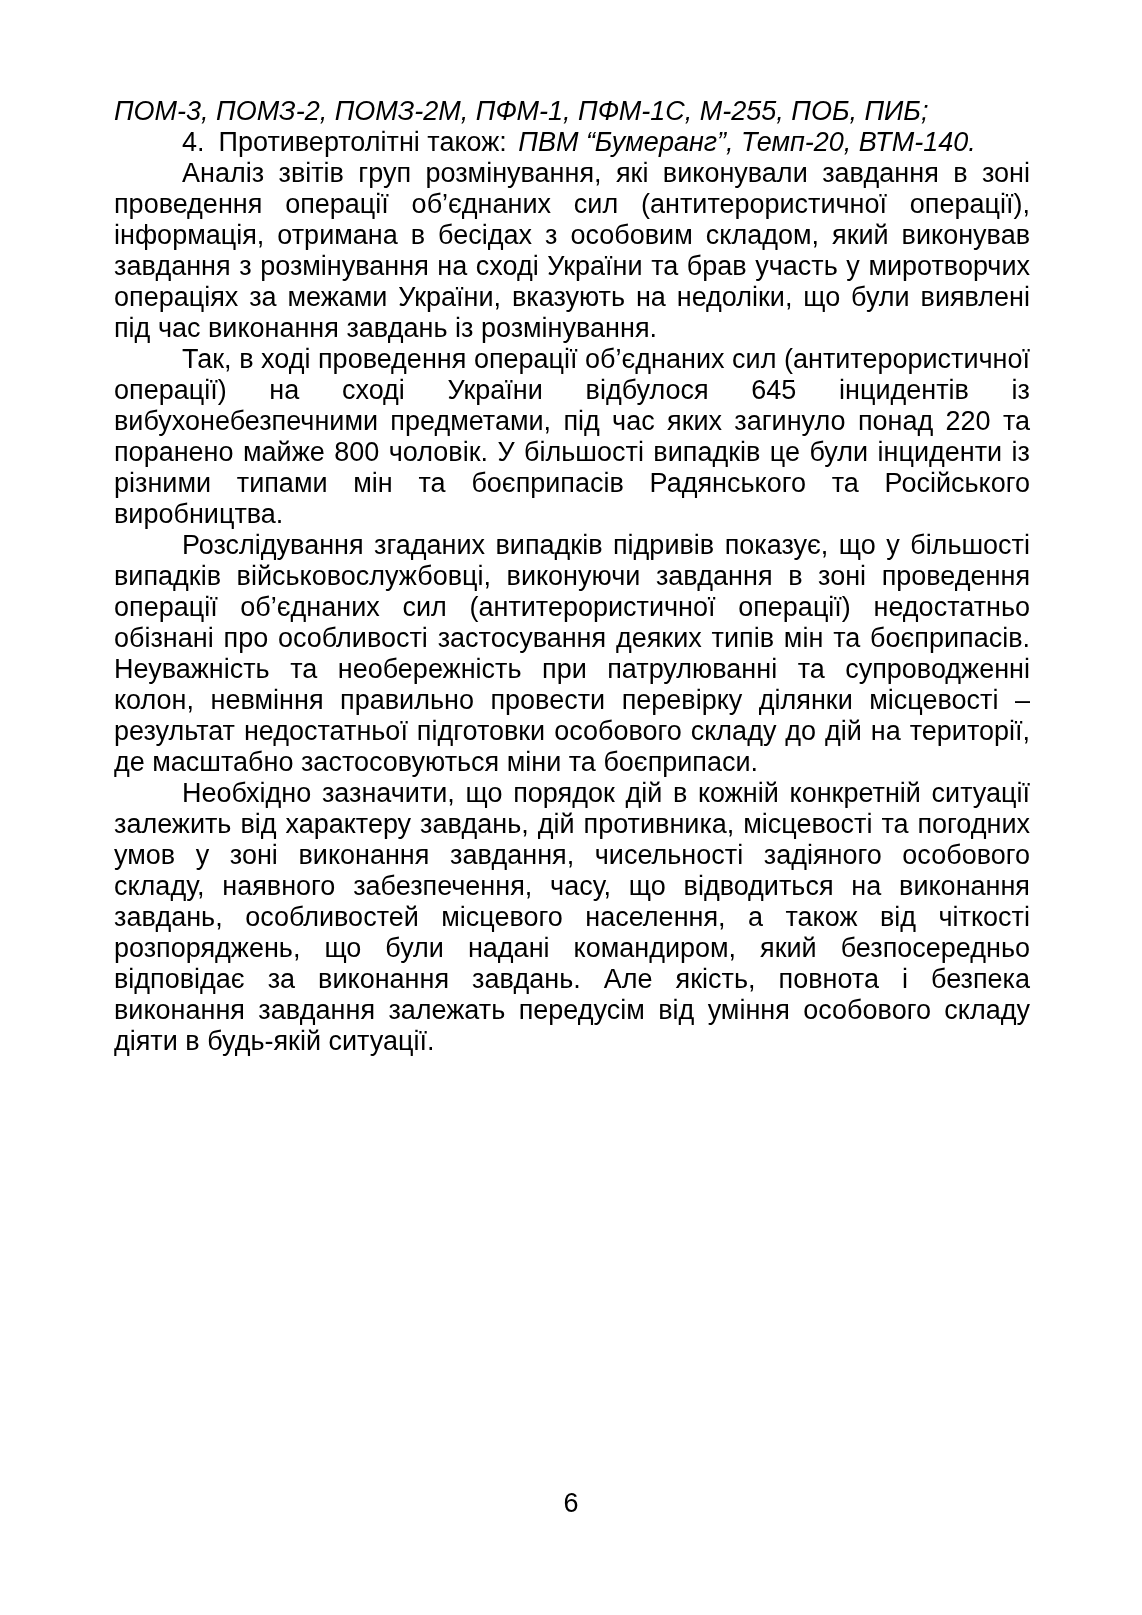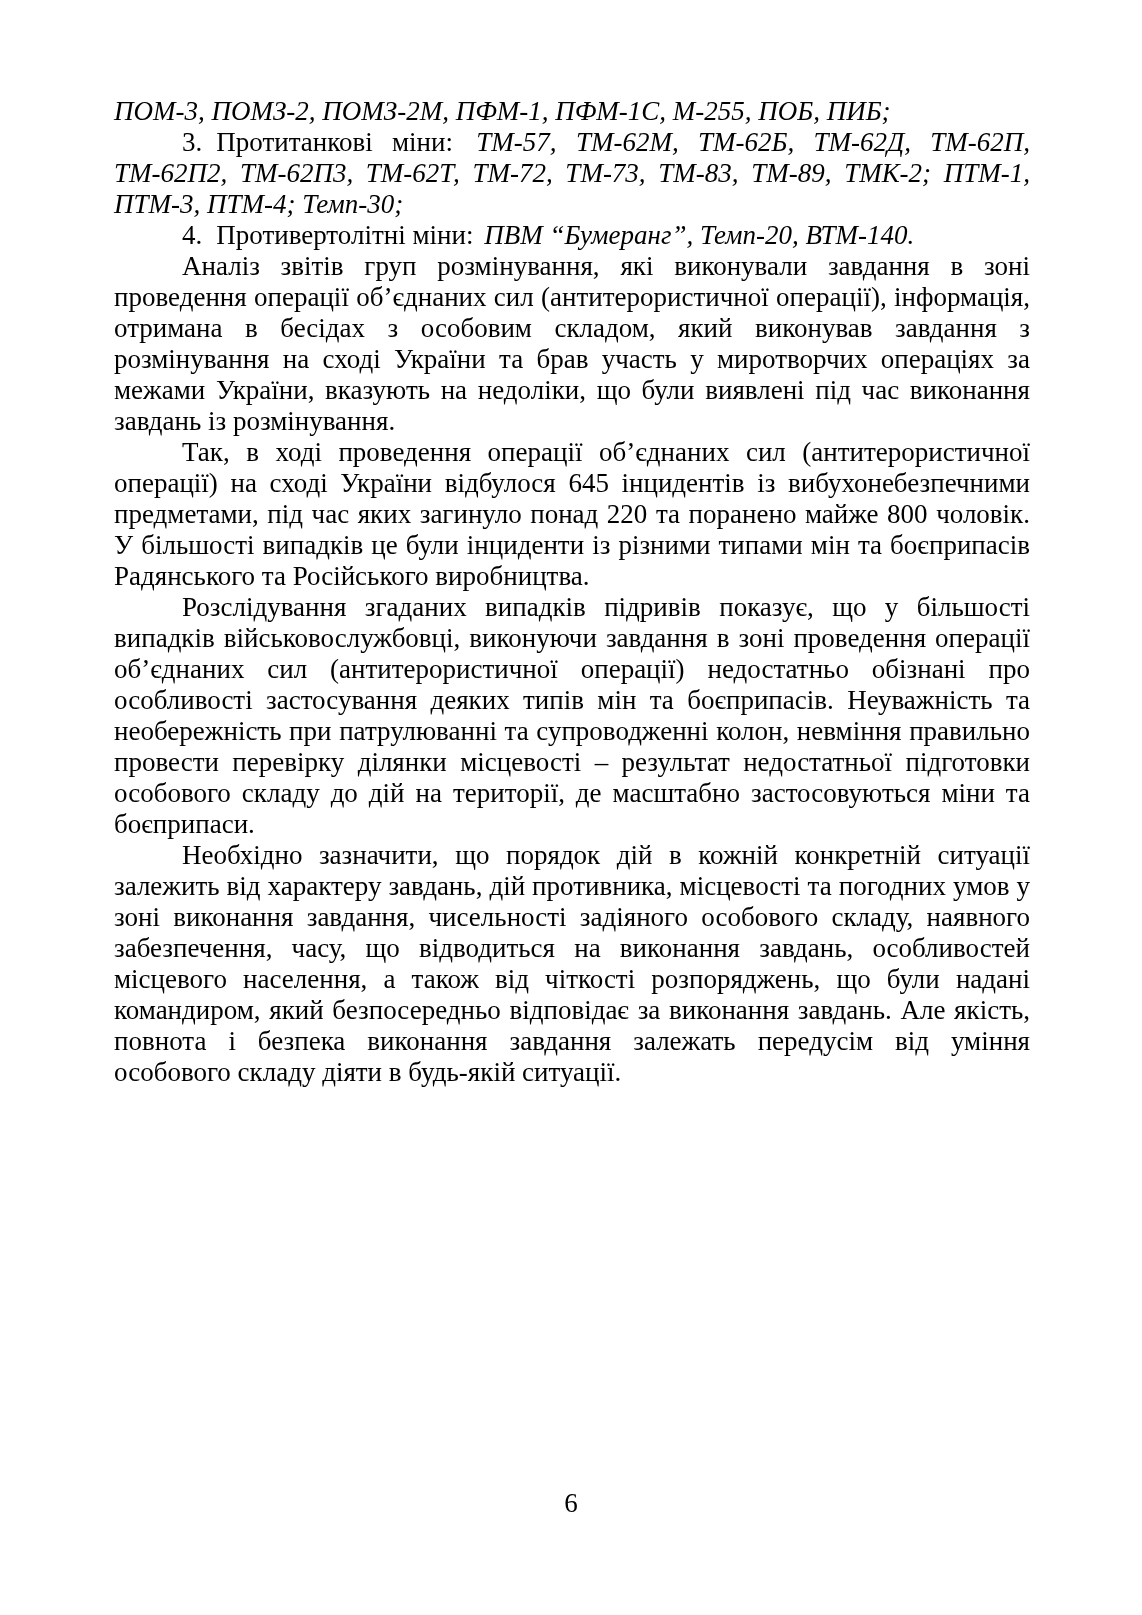--- a/index.html
+++ b/index.html
@@ -6,21 +6,21 @@
     margin: 0;
     padding: 0;
     background: #ffffff;
   }
   .page {
     position: relative;
     width: 1142px;
     height: 1615px;
     background: #ffffff;
     color: #000000;
-    font-family: Liberation Serif, serif;
+    font-family: Liberation Sans, sans-serif;
     overflow: hidden;
   }
   .content {
     position: absolute;
     top: 96px;
     left: 114px;
     width: 916px;
     font-size: 27px;
     line-height: 31px;
     text-align: justify;
@@ -56,23 +56,22 @@
 </style>
 </head>
 <body>
 
 <div class="page">
   <div class="content">
 
     <p class="no-indent italic">ПОМ-3, ПОМЗ-2, ПОМЗ-2М, ПФМ-1, ПФМ-1С, М-255, ПОБ, ПИБ;</p>
 
 
-    <p class="para"><span class="num">3.</span><span class="lead">Протитанкові міни:</span> <span class="italic">ТМ-57, ТМ-62М, ТМ-62Б, ТМ-62Д, ТМ-62П, ТМ-62П2, ТМ-62П3, ТМ-62Т, ТМ-72, ТМ-73, ТМ-83, ТМ-89, ТМК-2; ПТМ-1, ПТМ-3, ПТМ-4; Темп-30;</span></p>
 
-    <p class="para"><span class="num">4.</span><span class="lead">Противертолітні міни:</span> <span class="italic">ПВМ “Бумеранг”, Темп-20, ВТМ-140.</span></p>
+    <p class="para"><span class="num">4.</span><span class="lead">Противертолітні також:</span> <span class="italic">ПВМ “Бумеранг”, Темп-20, ВТМ-140.</span></p>
 
     <p class="para">Аналіз звітів груп розмінування, які виконували завдання в зоні проведення операції об’єднаних сил (антитерористичної операції), інформація, отримана в бесідах з особовим складом, який виконував завдання з розмінування на сході України та брав участь у миротворчих операціях за межами України, вказують на недоліки, що були виявлені під час виконання завдань із розмінування.</p>
 
     <p class="para">Так, в ході проведення операції об’єднаних сил (антитерористичної операції) на сході України відбулося 645 інцидентів із вибухонебезпечними предметами, під час яких загинуло понад 220 та поранено майже 800 чоловік. У більшості випадків це були інциденти із різними типами мін та боєприпасів Радянського та Російського виробництва.</p>
 
     <p class="para">Розслідування згаданих випадків підривів показує, що у більшості випадків військовослужбовці, виконуючи завдання в зоні проведення операції об’єднаних сил (антитерористичної операції) недостатньо обізнані про особливості застосування деяких типів мін та боєприпасів. Неуважність та необережність при патрулюванні та супроводженні колон, невміння правильно провести перевірку ділянки місцевості – результат недостатньої підготовки особового складу до дій на території, де масштабно застосовуються міни та боєприпаси.</p>
 
     <p class="para">Необхідно зазначити, що порядок дій в кожній конкретній ситуації залежить від характеру завдань, дій противника, місцевості та погодних умов у зоні виконання завдання, чисельності задіяного особового складу, наявного забезпечення, часу, що відводиться на виконання завдань, особливостей місцевого населення, а також від чіткості розпоряджень, що були надані командиром, який безпосередньо відповідає за виконання завдань. Але якість, повнота і безпека виконання завдання залежать передусім від уміння особового складу діяти в будь-якій ситуації.</p>
 
 

